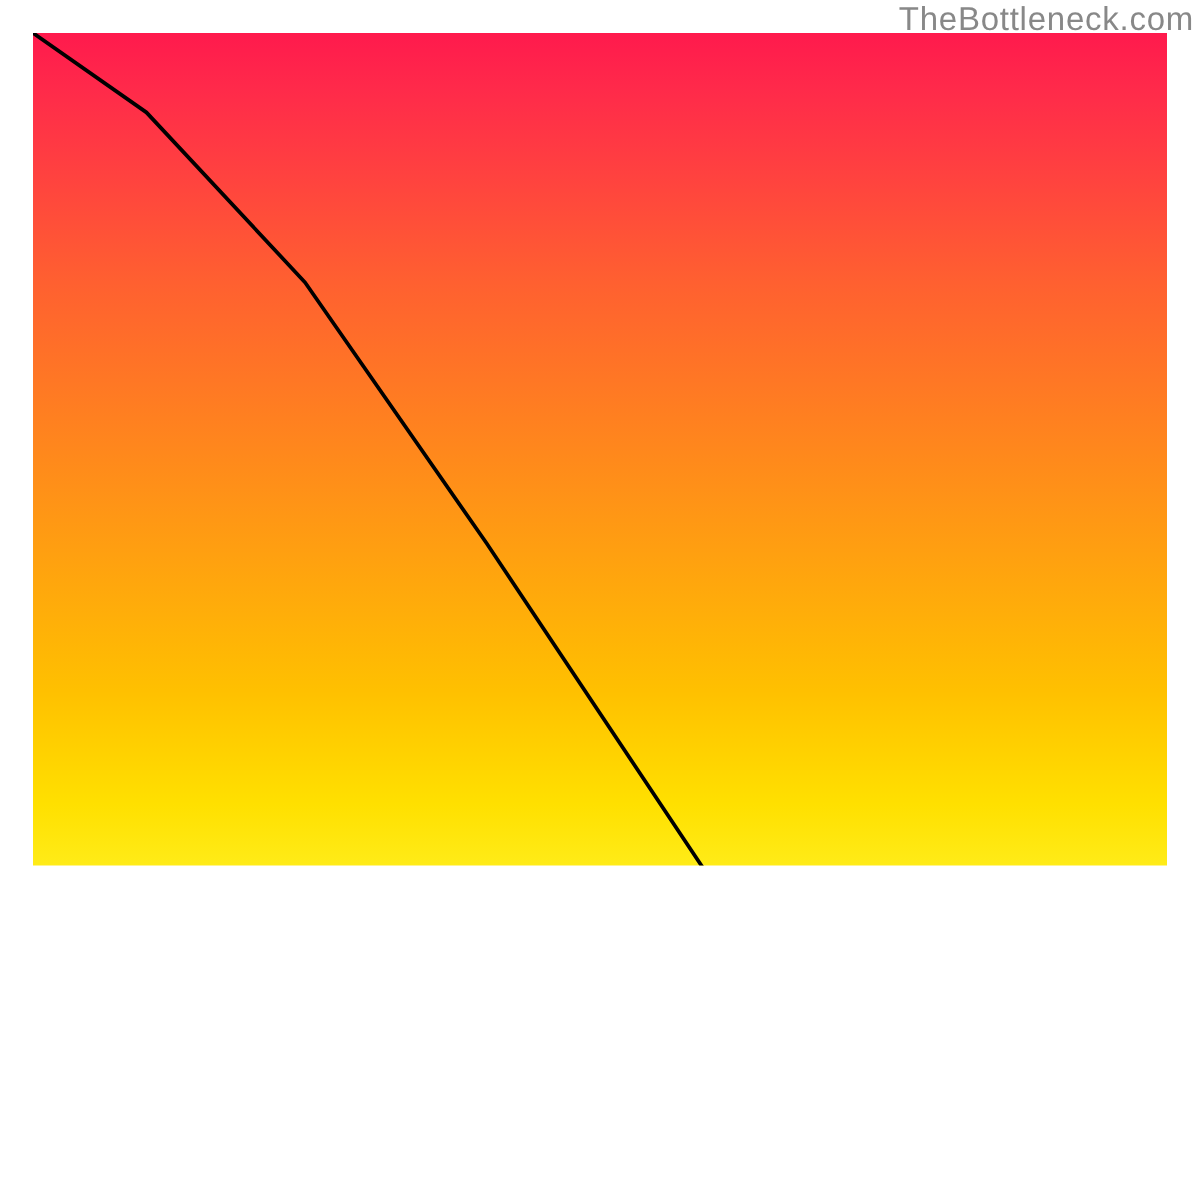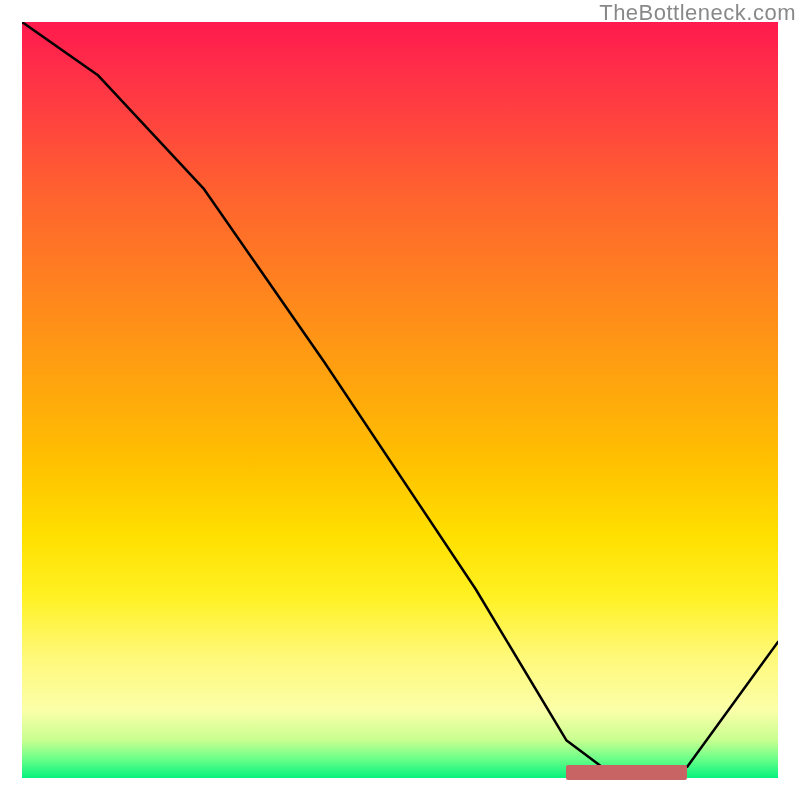--- a/index.html
+++ b/index.html
@@ -6,21 +6,21 @@
     margin: 0;
     padding: 0;
     width: 800px;
     height: 800px;
     background: #fff;
     font-family: Arial, Helvetica, sans-serif;
   }
   .canvas {
     position: relative;
     width: 800px;
-    height: 800px;
+    height: 577px;
     overflow: hidden;
   }
   .plot-area {
     position: absolute;
     left: 22px;
     top: 22px;
     width: 756px;
     height: 756px;
   }
   

